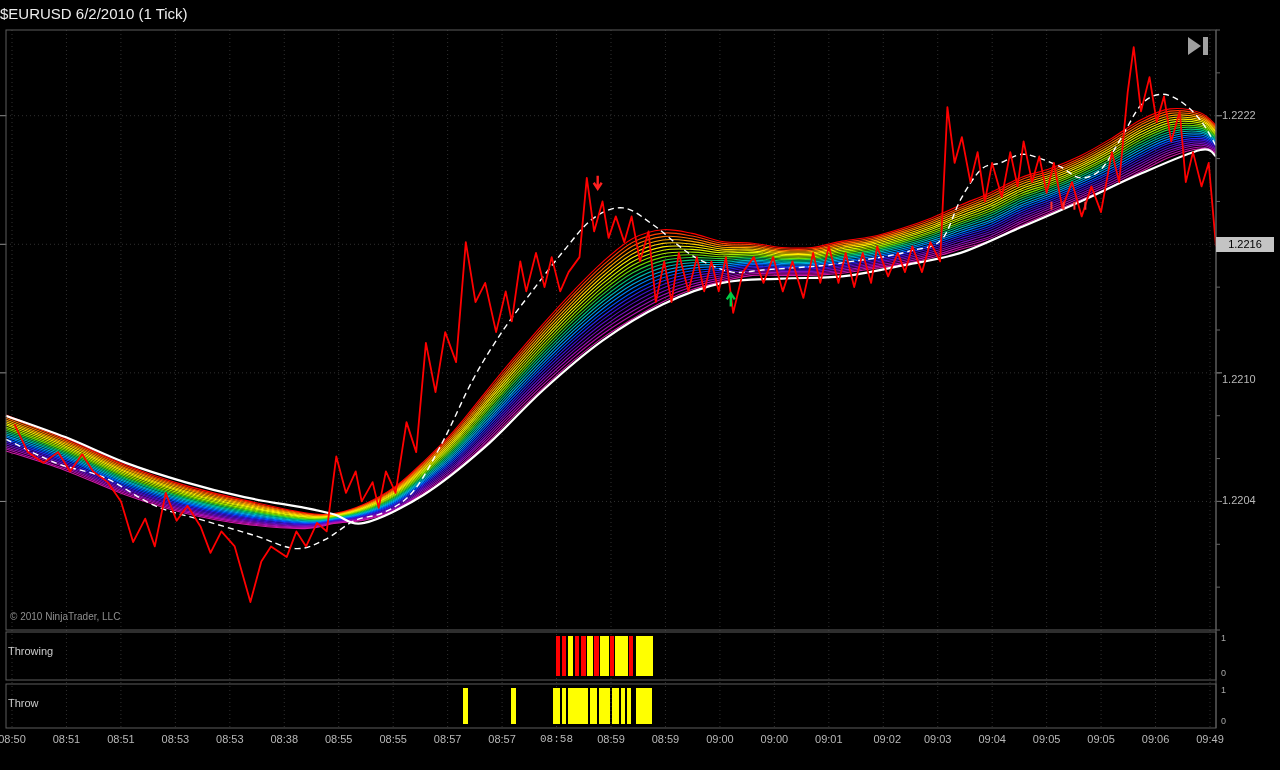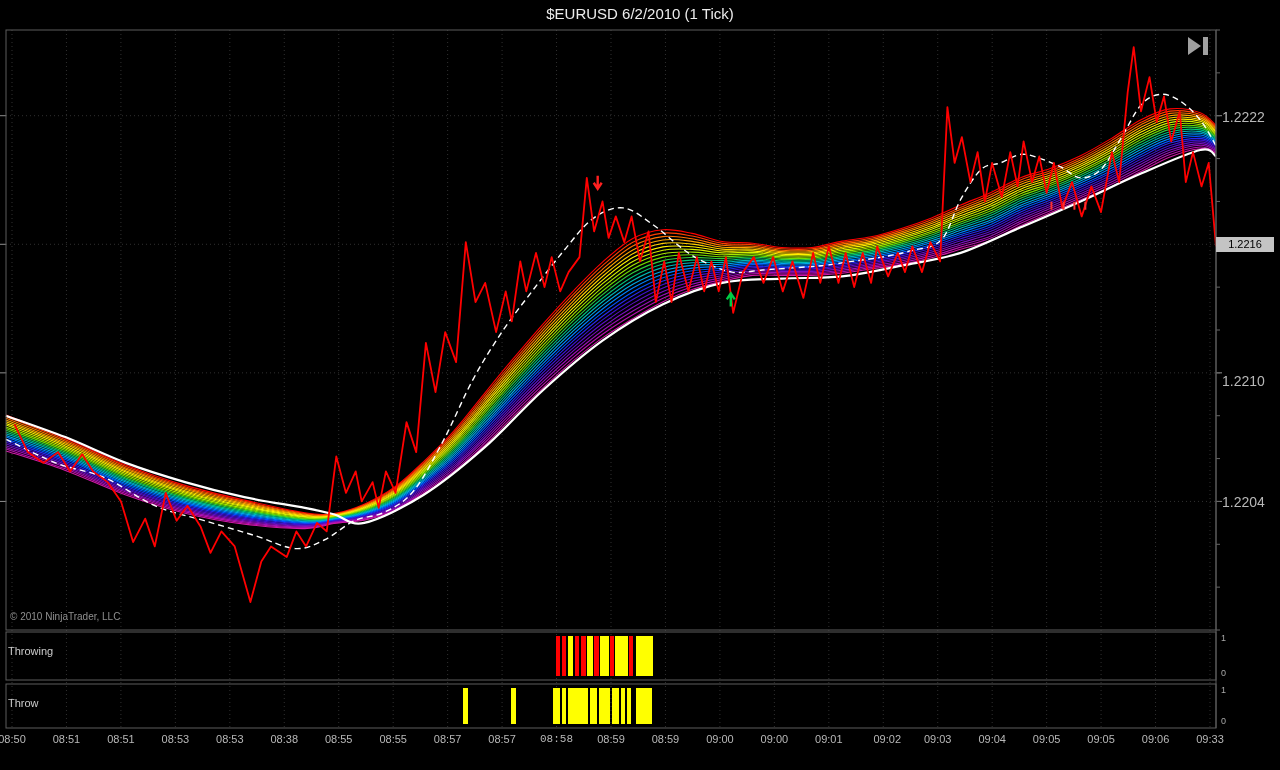--- a/index.html
+++ b/index.html
@@ -1,22 +1,22 @@
 <!DOCTYPE html>
 <html><head>
 <meta charset="utf-8">
 <style>
   html,body{margin:0;padding:0;background:#000;}
   .app{position:relative;width:1280px;height:770px;background:#000;overflow:hidden;
        font-family:"Liberation Sans",sans-serif;}
   .titlebar{position:absolute;top:0;left:0;right:0;height:28px;color:#ececec;
-            font-size:15px;text-align:center;line-height:27px;z-index:4;}
+            font-size:15px;line-height:27px;z-index:4;}
   #chart-svg{position:absolute;left:0;top:0;z-index:1;}
   .price-axis{position:absolute;left:1216px;top:28px;width:64px;height:702px;z-index:2;}
-  .p-label{position:absolute;left:6px;color:#b8b8b8;font-size:14px;white-space:nowrap;}
+  .p-label{position:absolute;left:6px;color:#b8b8b8;font-size:11px;white-space:nowrap;}
   .scale-label{position:absolute;left:5px;color:#a8a8a8;font-size:9px;}
   .time-axis{position:absolute;left:0;top:730px;width:1240px;height:20px;z-index:2;}
   .t-label{position:absolute;top:3px;color:#b8b8b8;font-size:11px;transform:translateX(-50%);
            white-space:nowrap;}
   .badge{position:absolute;left:1216px;top:237px;width:58px;height:15px;background:#c4c4c4;
          color:#000;font-size:11px;line-height:15px;text-align:center;z-index:5;}
   .panel-label{position:absolute;left:8px;color:#cccccc;font-size:11px;z-index:3;}
   .copyright{position:absolute;left:10px;top:611px;color:#8f8f8f;font-size:10px;z-index:3;}
   .ff{position:absolute;left:1186px;top:36px;z-index:3;cursor:pointer;}
 </style>
@@ -175,17 +175,17 @@
       <div class="t-label" style="left: 665.455px;">08:59</div>
       <div class="t-label" style="left: 719.909px;">09:00</div>
       <div class="t-label" style="left: 774.364px;">09:00</div>
       <div class="t-label" style="left: 828.818px;">09:01</div>
       <div class="t-label" style="left: 883.273px; padding-left: 8px;">09:02</div>
       <div class="t-label" style="left: 937.727px;">09:03</div>
       <div class="t-label" style="left: 992.182px;">09:04</div>
       <div class="t-label" style="left: 1046.64px;">09:05</div>
       <div class="t-label" style="left: 1101.09px;">09:05</div>
       <div class="t-label" style="left: 1155.55px;">09:06</div>
-      <div class="t-label" style="left: 1210px;">09:33</div>
+      <div class="t-label" style="left: 1210px;">09:49</div>
     </div>
 
   <div class="badge">1.2216</div>
 </div>
 
 </body></html>

